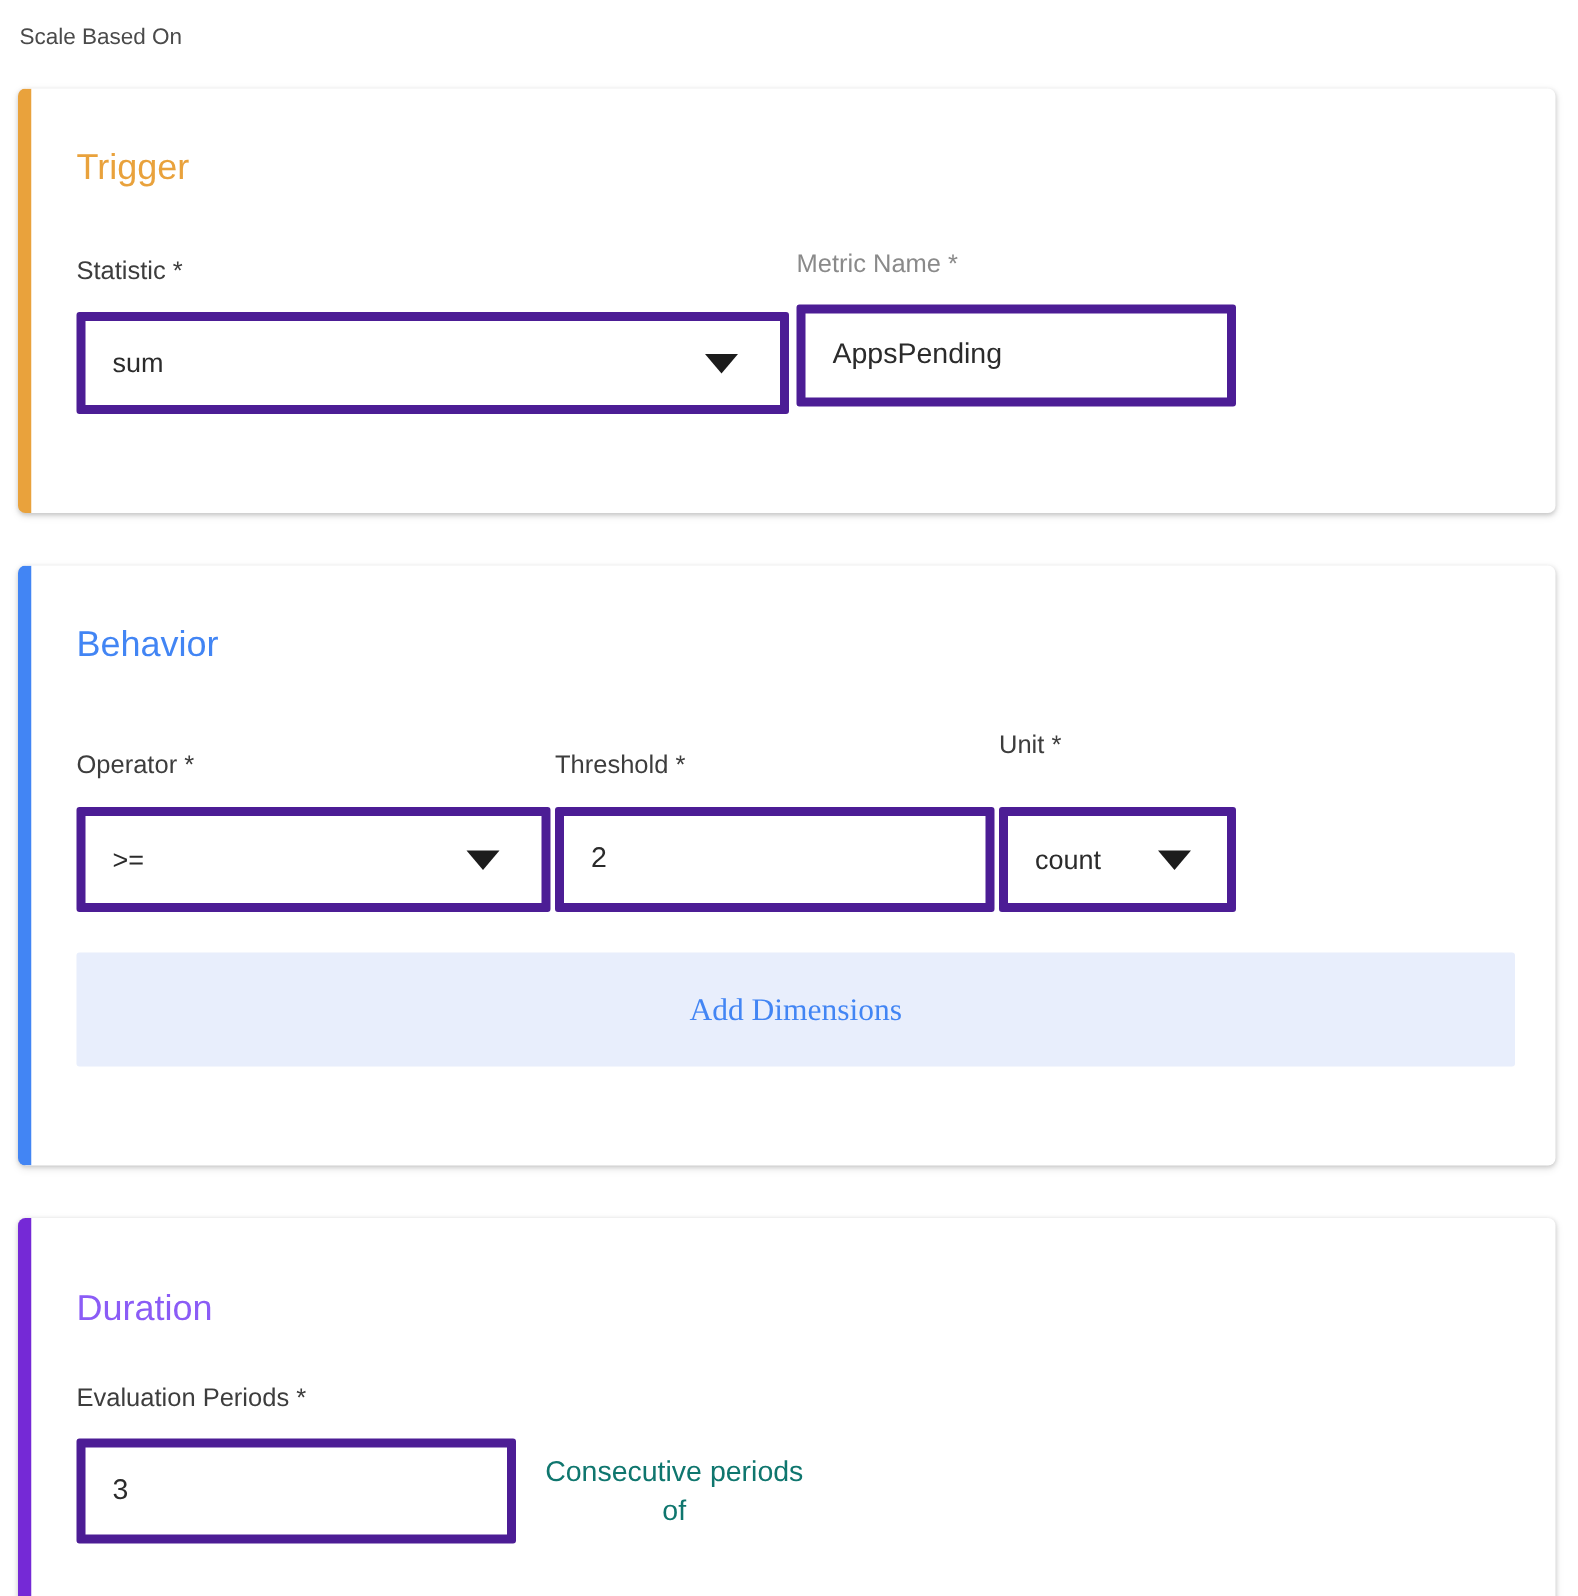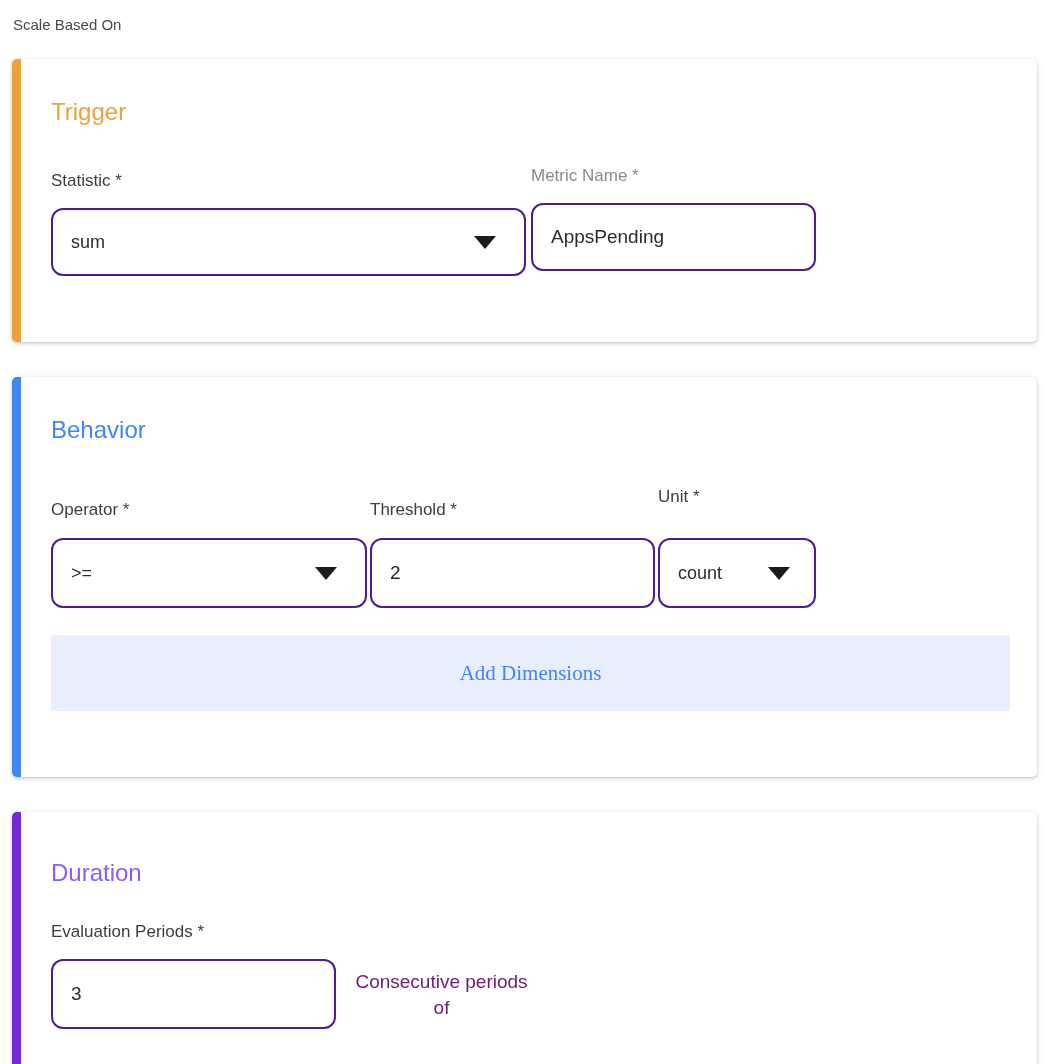--- a/index.html
+++ b/index.html
@@ -47,22 +47,22 @@
     margin-bottom: 18px;
   }
   .card.behavior .field-label { margin-bottom: 19px; }
   .field-label.muted { color: #8a8a8a; }
   .field-group.metric { margin-top: -5px; margin-left: 5px; }
   .field-group.unit { margin-top: -13px; }
   .field-group.unit .field-label { margin-bottom: 32px; }
   .box {
     position: relative;
     height: 68px;
-    border: 2px solid #4c1d95;
-    border-radius: 12px;
+    border: 6px solid #4c1d95;
+    border-radius: 2px;
     background: #ffffff;
     display: flex;
     align-items: center;
     padding: 0 18px;
     font-size: 18px;
     color: #2b2b2b;
   }
   .card.behavior .box, .card.duration .box { height: 70px; }
   .box.select { cursor: pointer; }
   .arrow-down {
@@ -92,21 +92,21 @@
   .w-threshold { width: 318px; }
   .w-unit      { width: 158px; }
   .w-eval      { width: 316px; }
   .w-period    { width: 428px; }
   .connector {
     width: 211px;
     margin-top: 46px;
     text-align: center;
     font-size: 19px;
     line-height: 26px;
-    color: #701a75;
+    color: #0f766e;
   }
   .add-dimensions-btn {
     display: block;
     width: 100%;
     height: 76px;
     margin-top: 27px;
     border: none;
     border-radius: 2px;
     background: #e8eefc;
     color: #4285f4;

